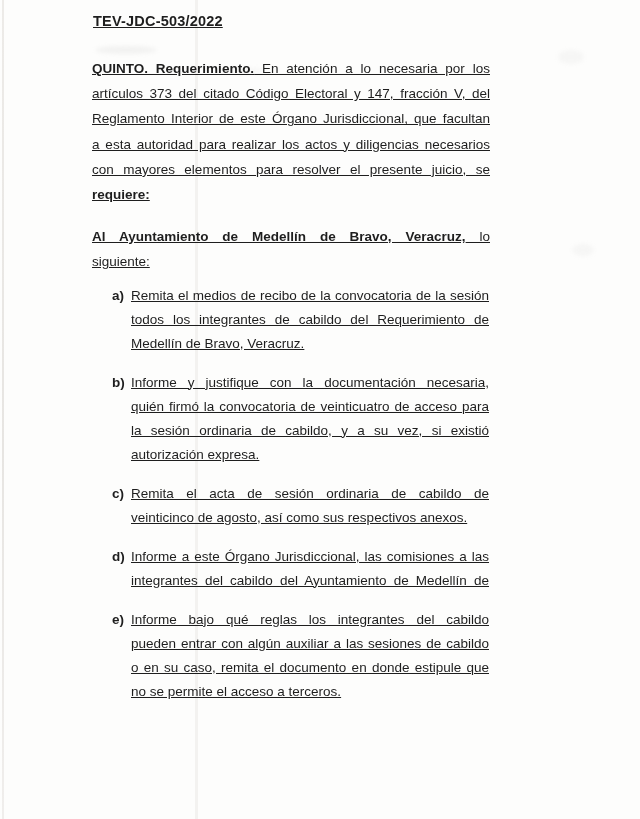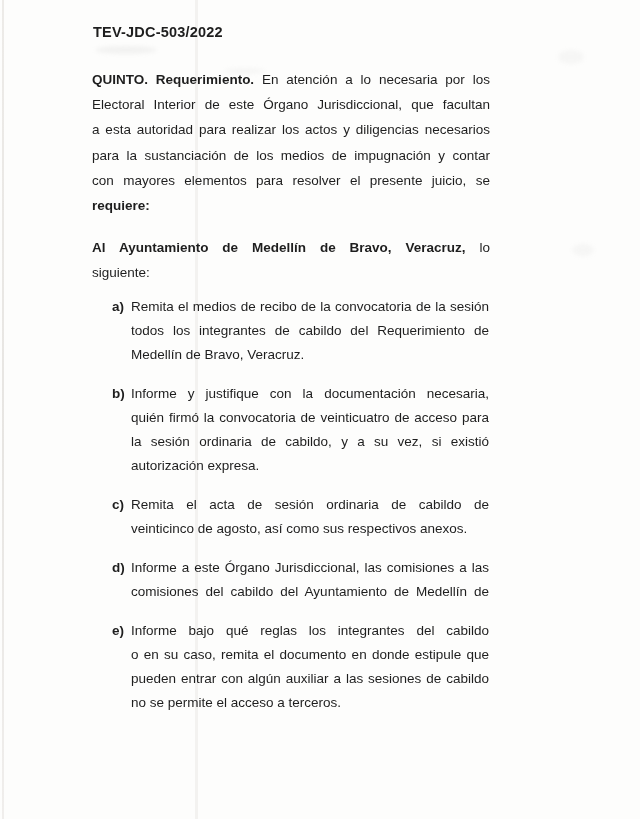--- a/index.html
+++ b/index.html
@@ -22,21 +22,21 @@
   .fold-line{
     position:absolute;left:195px;top:0;width:3px;height:100%;
     background:rgba(200,195,190,0.18);
   }
   .smudge{position:absolute;border-radius:50%;filter:blur(2px);}
   .smudge.s1{left:95px;top:46px;width:62px;height:8px;background:rgba(175,175,175,0.14);}
   .smudge.s2{left:558px;top:50px;width:26px;height:14px;background:rgba(190,190,190,0.10);}
   .smudge.s3{left:572px;top:244px;width:22px;height:12px;background:rgba(190,190,190,0.10);}
   .smudge.s4{left:225px;top:68px;width:40px;height:6px;background:rgba(185,185,185,0.10);}
   
-  .content{position:absolute;left:92px;top:20px;width:398px;}
+  .content{position:absolute;left:92px;top:9px;width:398px;text-decoration:underline;}
   .b{font-weight:bold;}
   .case-number{
     font-size:14.5px;line-height:20px;margin:2px 0 0 1px;
     font-weight:bold;letter-spacing:0.2px;
   }
   .para{margin-top:17px;font-size:13.5px;}
   .para.first{margin-top:25px;}
   .para .tline{height:25.2px;line-height:25.2px;}
   .tline{
     text-align:justify;text-align-last:justify;
@@ -59,23 +59,23 @@
 <div class="smudge s1"></div>
 <div class="smudge s2"></div>
 <div class="smudge s3"></div>
 <div class="smudge s4"></div>
 
 <div class="content">
   <div class="case-number">TEV-JDC-503/2022</div>
   <div id="paras">
       <div class="para first">
         <div class="tline"><span class="b">QUINTO. Requerimiento.</span><span> En atención a lo necesaria por los</span></div>
-        <div class="tline"><span>Electoral Interior de este Órgano Jurisdiccional, que facultan</span></div>
+        <div class="tline"><span>artículos 373 del citado Código Electoral y 147, fracción V, del</span></div>
+        <div class="tline"><span>Reglamento Interior de este Órgano Jurisdiccional, que facultan</span></div>
         <div class="tline"><span>a esta autoridad para realizar los actos y diligencias necesarios</span></div>
-        <div class="tline"><span>para la sustanciación de los medios de impugnación y contar</span></div>
         <div class="tline"><span>con mayores elementos para resolver el presente juicio, se</span></div>
         <div class="tline final"><span class="b">requiere:</span></div>
       </div>
       <div class="para">
         <div class="tline"><span class="b">Al Ayuntamiento de Medellín de Bravo, Veracruz,</span><span> lo</span></div>
         <div class="tline final"><span>siguiente:</span></div>
       </div>
     </div>
   <div id="list">
       <div class="item first">
@@ -99,26 +99,26 @@
         <span class="label">c)</span>
         <div class="itext">
           <div class="tline"><span>Remita el acta de sesión ordinaria de cabildo de</span></div>
           <div class="tline final"><span>veinticinco de agosto, así como sus respectivos anexos.</span></div>
         </div>
       </div>
       <div class="item">
         <span class="label">d)</span>
         <div class="itext">
           <div class="tline"><span>Informe a este Órgano Jurisdiccional, las comisiones a las</span></div>
-          <div class="tline"><span>comisiones del cabildo del Ayuntamiento de Medellín de</span></div>
+          <div class="tline"><span>integrantes del cabildo del Ayuntamiento de Medellín de</span></div>
         </div>
       </div>
       <div class="item">
         <span class="label">e)</span>
         <div class="itext">
           <div class="tline"><span>Informe bajo qué reglas los integrantes del cabildo</span></div>
+          <div class="tline"><span>pueden entrar con algún auxiliar a las sesiones de cabildo</span></div>
           <div class="tline"><span>o en su caso, remita el documento en donde estipule que</span></div>
-          <div class="tline"><span>pueden entrar con algún auxiliar a las sesiones de cabildo</span></div>
           <div class="tline final"><span>no se permite el acceso a terceros.</span></div>
         </div>
       </div>
     </div>
 </div>
 
 </body></html>

